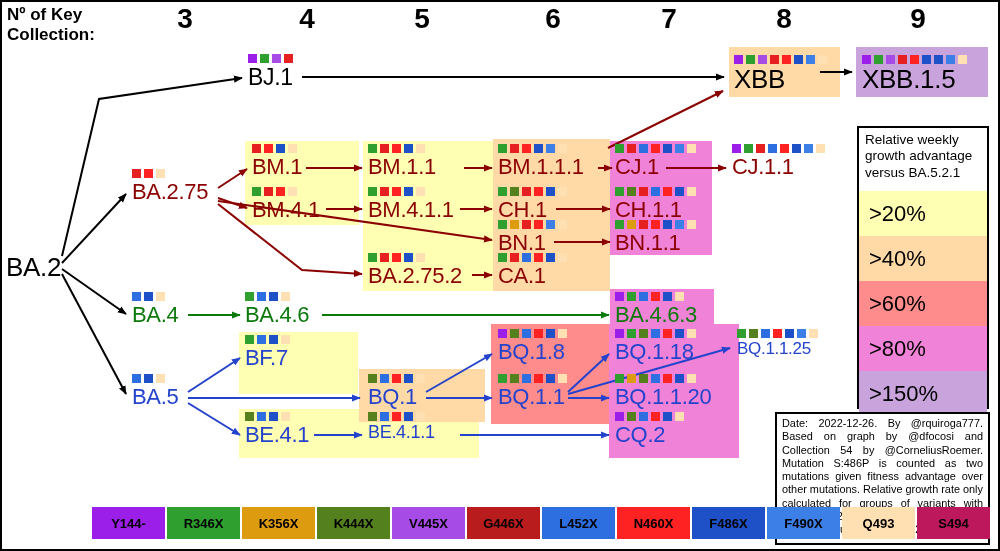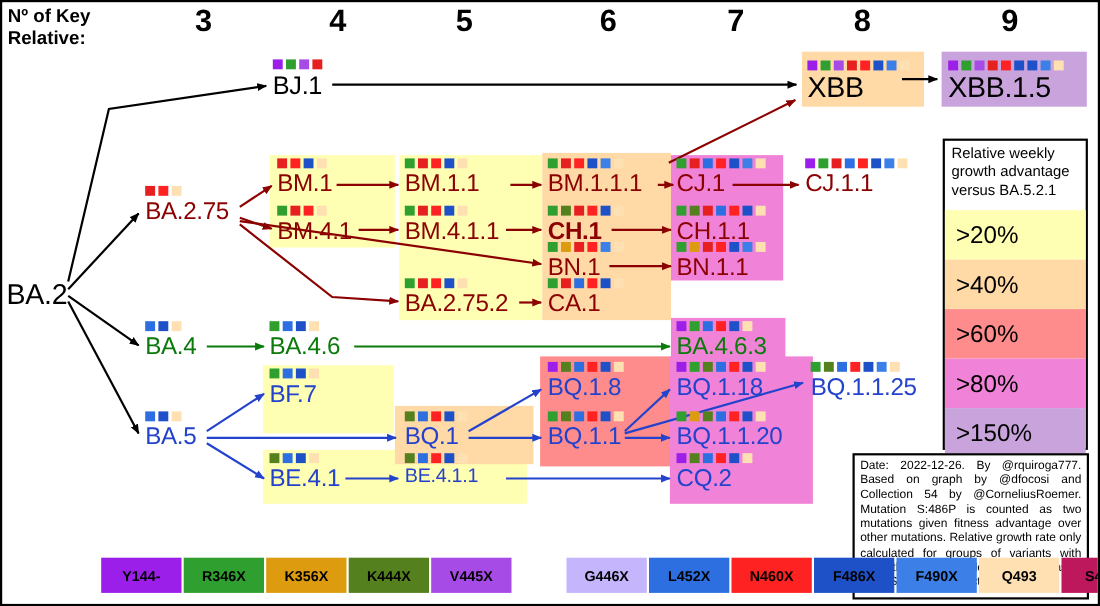--- a/index.html
+++ b/index.html
@@ -27,21 +27,21 @@
   #key-entries{position:absolute;left:90px;top:505px;display:flex;gap:2px;z-index:3;}
   .mk-entry{width:73px;height:32px;display:flex;align-items:center;justify-content:center;
     font-weight:700;font-size:13px;box-sizing:border-box;}
 </style>
 </head>
 <body>
 
 <div id="stage">
   <div class="hdr">
     <div>Nº of Key</div>
-    <div>Relative:</div>
+    <div>Collection:</div>
   </div>
 
   <div id="legend">
     <div class="lg-title">Relative weekly growth advantage versus BA.5.2.1</div>
     <div id="legend-entries">
         <div class="lg-row" style="background: rgb(255, 255, 179);">&gt;20%</div>
         <div class="lg-row" style="background: rgb(255, 217, 166);">&gt;40%</div>
         <div class="lg-row" style="background: rgb(255, 140, 140);">&gt;60%</div>
         <div class="lg-row" style="background: rgb(240, 131, 215);">&gt;80%</div>
         <div class="lg-row" style="background: rgb(201, 163, 220);">&gt;150%</div>
@@ -49,21 +49,21 @@
   </div>
 
   <div id="note">Date: 2022-12-26. By @rquiroga777. Based on graph by @dfocosi and Collection 54 by @CorneliusRoemer. Mutation S:486P is counted as two mutations given fitness advantage over other mutations. Relative growth rate only calculated for groups of variants with more than 200 samples in GISAID as in COV-Spectrum Collection 125.</div>
 
   <div id="key-entries">
       <div class="mk-entry" style="background: rgb(155, 31, 232); color: rgb(0, 0, 0);">Y144-</div>
       <div class="mk-entry" style="background: rgb(47, 160, 47); color: rgb(0, 0, 0);">R346X</div>
       <div class="mk-entry" style="background: rgb(221, 155, 16); color: rgb(0, 0, 0);">K356X</div>
       <div class="mk-entry" style="background: rgb(85, 128, 30); color: rgb(0, 0, 0);">K444X</div>
       <div class="mk-entry" style="background: rgb(166, 75, 230); color: rgb(0, 0, 0);">V445X</div>
-      <div class="mk-entry" style="background: #c4b5fd; color: rgb(0, 0, 0); margin-left: 48px;">G446X</div>
+      <div class="mk-entry" style="background: #b91c1c; color: rgb(0, 0, 0);">G446X</div>
       <div class="mk-entry" style="background: rgb(45, 111, 224); color: rgb(0, 0, 0);">L452X</div>
       <div class="mk-entry" style="background: rgb(255, 34, 34); color: rgb(0, 0, 0);">N460X</div>
       <div class="mk-entry" style="background: rgb(30, 80, 200); color: rgb(0, 0, 0);">F486X</div>
       <div class="mk-entry" style="background: rgb(60, 127, 230); color: rgb(0, 0, 0);">F490X</div>
       <div class="mk-entry" style="background: rgb(255, 224, 179); color: rgb(0, 0, 0);">Q493</div>
       <div class="mk-entry" style="background: #be185d; color: rgb(0, 0, 0);">S494</div>
     </div>
 <div class="colnum" style="left: 183px;">3</div>
     <div class="colnum" style="left: 305px;">4</div>
     <div class="colnum" style="left: 420px;">5</div>
@@ -254,21 +254,21 @@
     </div>
     <div class="node" style="left: 496px; top: 185px;">
       <div class="sqrow">
         <span class="sq" style="background: rgb(47, 160, 47);"></span>
         <span class="sq" style="background: rgb(85, 128, 30);"></span>
         <span class="sq" style="background: rgb(230, 32, 32);"></span>
         <span class="sq" style="background: rgb(255, 34, 34);"></span>
         <span class="sq" style="background: rgb(30, 80, 200);"></span>
         <span class="sq" style="background: rgb(255, 224, 179);"></span>
       </div>
-      <div class="nlabel" style="font-size: 22px; color: rgb(139, 0, 0); font-weight: bold;">CH.1</div>
+      <div class="nlabel" style="font-size: 22px; color: rgb(139, 0, 0);">CH.1</div>
     </div>
     <div class="node" style="left: 613px; top: 185px;">
       <div class="sqrow">
         <span class="sq" style="background: rgb(47, 160, 47);"></span>
         <span class="sq" style="background: rgb(85, 128, 30);"></span>
         <span class="sq" style="background: rgb(230, 32, 32);"></span>
         <span class="sq" style="background: rgb(45, 111, 224);"></span>
         <span class="sq" style="background: rgb(255, 34, 34);"></span>
         <span class="sq" style="background: rgb(30, 80, 200);"></span>
         <span class="sq" style="background: rgb(255, 224, 179);"></span>
@@ -411,21 +411,21 @@
     <div class="node" style="left: 735px; top: 327px;">
       <div class="sqrow">
         <span class="sq" style="background: rgb(47, 160, 47);"></span>
         <span class="sq" style="background: rgb(85, 128, 30);"></span>
         <span class="sq" style="background: rgb(45, 111, 224);"></span>
         <span class="sq" style="background: rgb(255, 34, 34);"></span>
         <span class="sq" style="background: rgb(30, 80, 200);"></span>
         <span class="sq" style="background: rgb(60, 127, 230);"></span>
         <span class="sq" style="background: rgb(255, 224, 179);"></span>
       </div>
-      <div class="nlabel" style="font-size: 22px; color: rgb(36, 67, 204);">BQ.1.1.25</div>
+      <div class="nlabel" style="font-size: 17px; color: rgb(36, 67, 204);">BQ.1.1.25</div>
     </div>
     <div class="node" style="left: 613px; top: 372px;">
       <div class="sqrow">
         <span class="sq" style="background: rgb(47, 160, 47);"></span>
         <span class="sq" style="background: rgb(221, 155, 16);"></span>
         <span class="sq" style="background: rgb(85, 128, 30);"></span>
         <span class="sq" style="background: rgb(45, 111, 224);"></span>
         <span class="sq" style="background: rgb(255, 34, 34);"></span>
         <span class="sq" style="background: rgb(30, 80, 200);"></span>
         <span class="sq" style="background: rgb(255, 224, 179);"></span>

